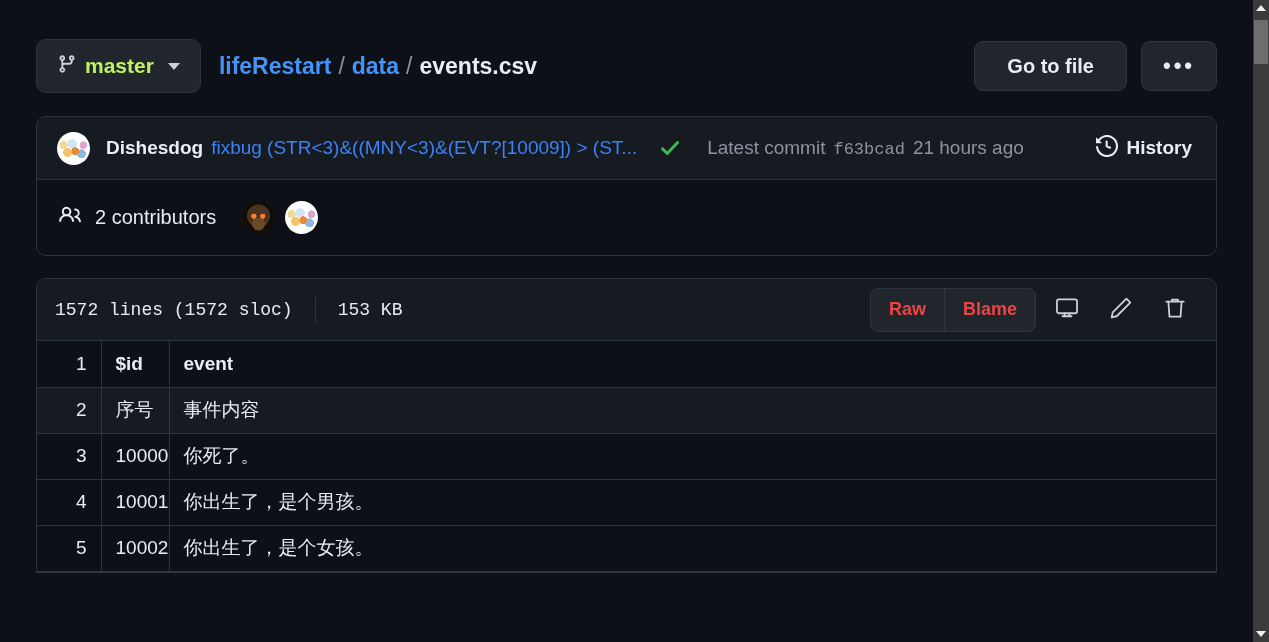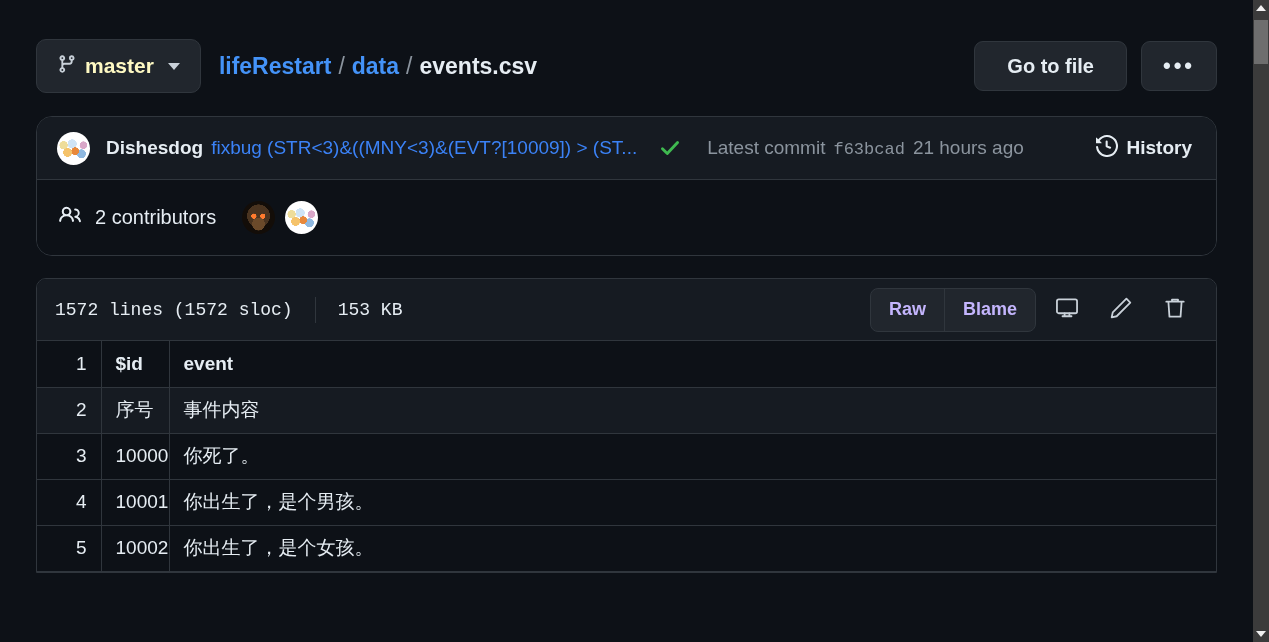--- a/index.html
+++ b/index.html
@@ -34,21 +34,21 @@
   }
   .branch-btn {
     display: flex;
     align-items: center;
     gap: 8px;
     height: 54px;
     padding: 0 20px;
     background: #21262d;
     border: 1px solid #30363d;
     border-radius: 10px;
-    color: #fef9c3;
+    color: #bef264;
     font-size: 21px;
     font-weight: 600;
     cursor: pointer;
   }
   .branch-btn .caret {
     width: 0; height: 0;
     margin-left: 6px;
     border-left: 6px solid transparent;
     border-right: 6px solid transparent;
     border-top: 7px solid #c9d1d9;
@@ -96,21 +96,21 @@
     width: 76px;
     letter-spacing: 3px;
     font-size: 22px;
     padding: 0;
   }
 
   
   .commit-box {
     margin: 22px 36px 0 36px;
     border: 1px solid #30363d;
-    border-radius: 16px;
+    border-radius: 10px;
     overflow: hidden;
     background: #0d1117;
   }
   .commit-row {
     display: flex;
     align-items: center;
     height: 63px;
     background: #161b22;
     padding: 0 20px;
     border-bottom: 1px solid #30363d;
@@ -256,21 +256,21 @@
     border-radius: 8px;
     overflow: hidden;
     height: 44px;
     background: #21262d;
   }
   .seg > div {
     display: flex;
     align-items: center;
     height: 100%;
     padding: 0 18px;
-    color: #c4b5fd;
+    color: #ef4444;
     font-size: 18px;
     font-weight: 600;
     cursor: pointer;
   }
   .seg > div + div { border-left: 1px solid #30363d; }
   .icon-btn {
     width: 46px; height: 44px;
     display: flex;
     align-items: center;
     justify-content: center;

